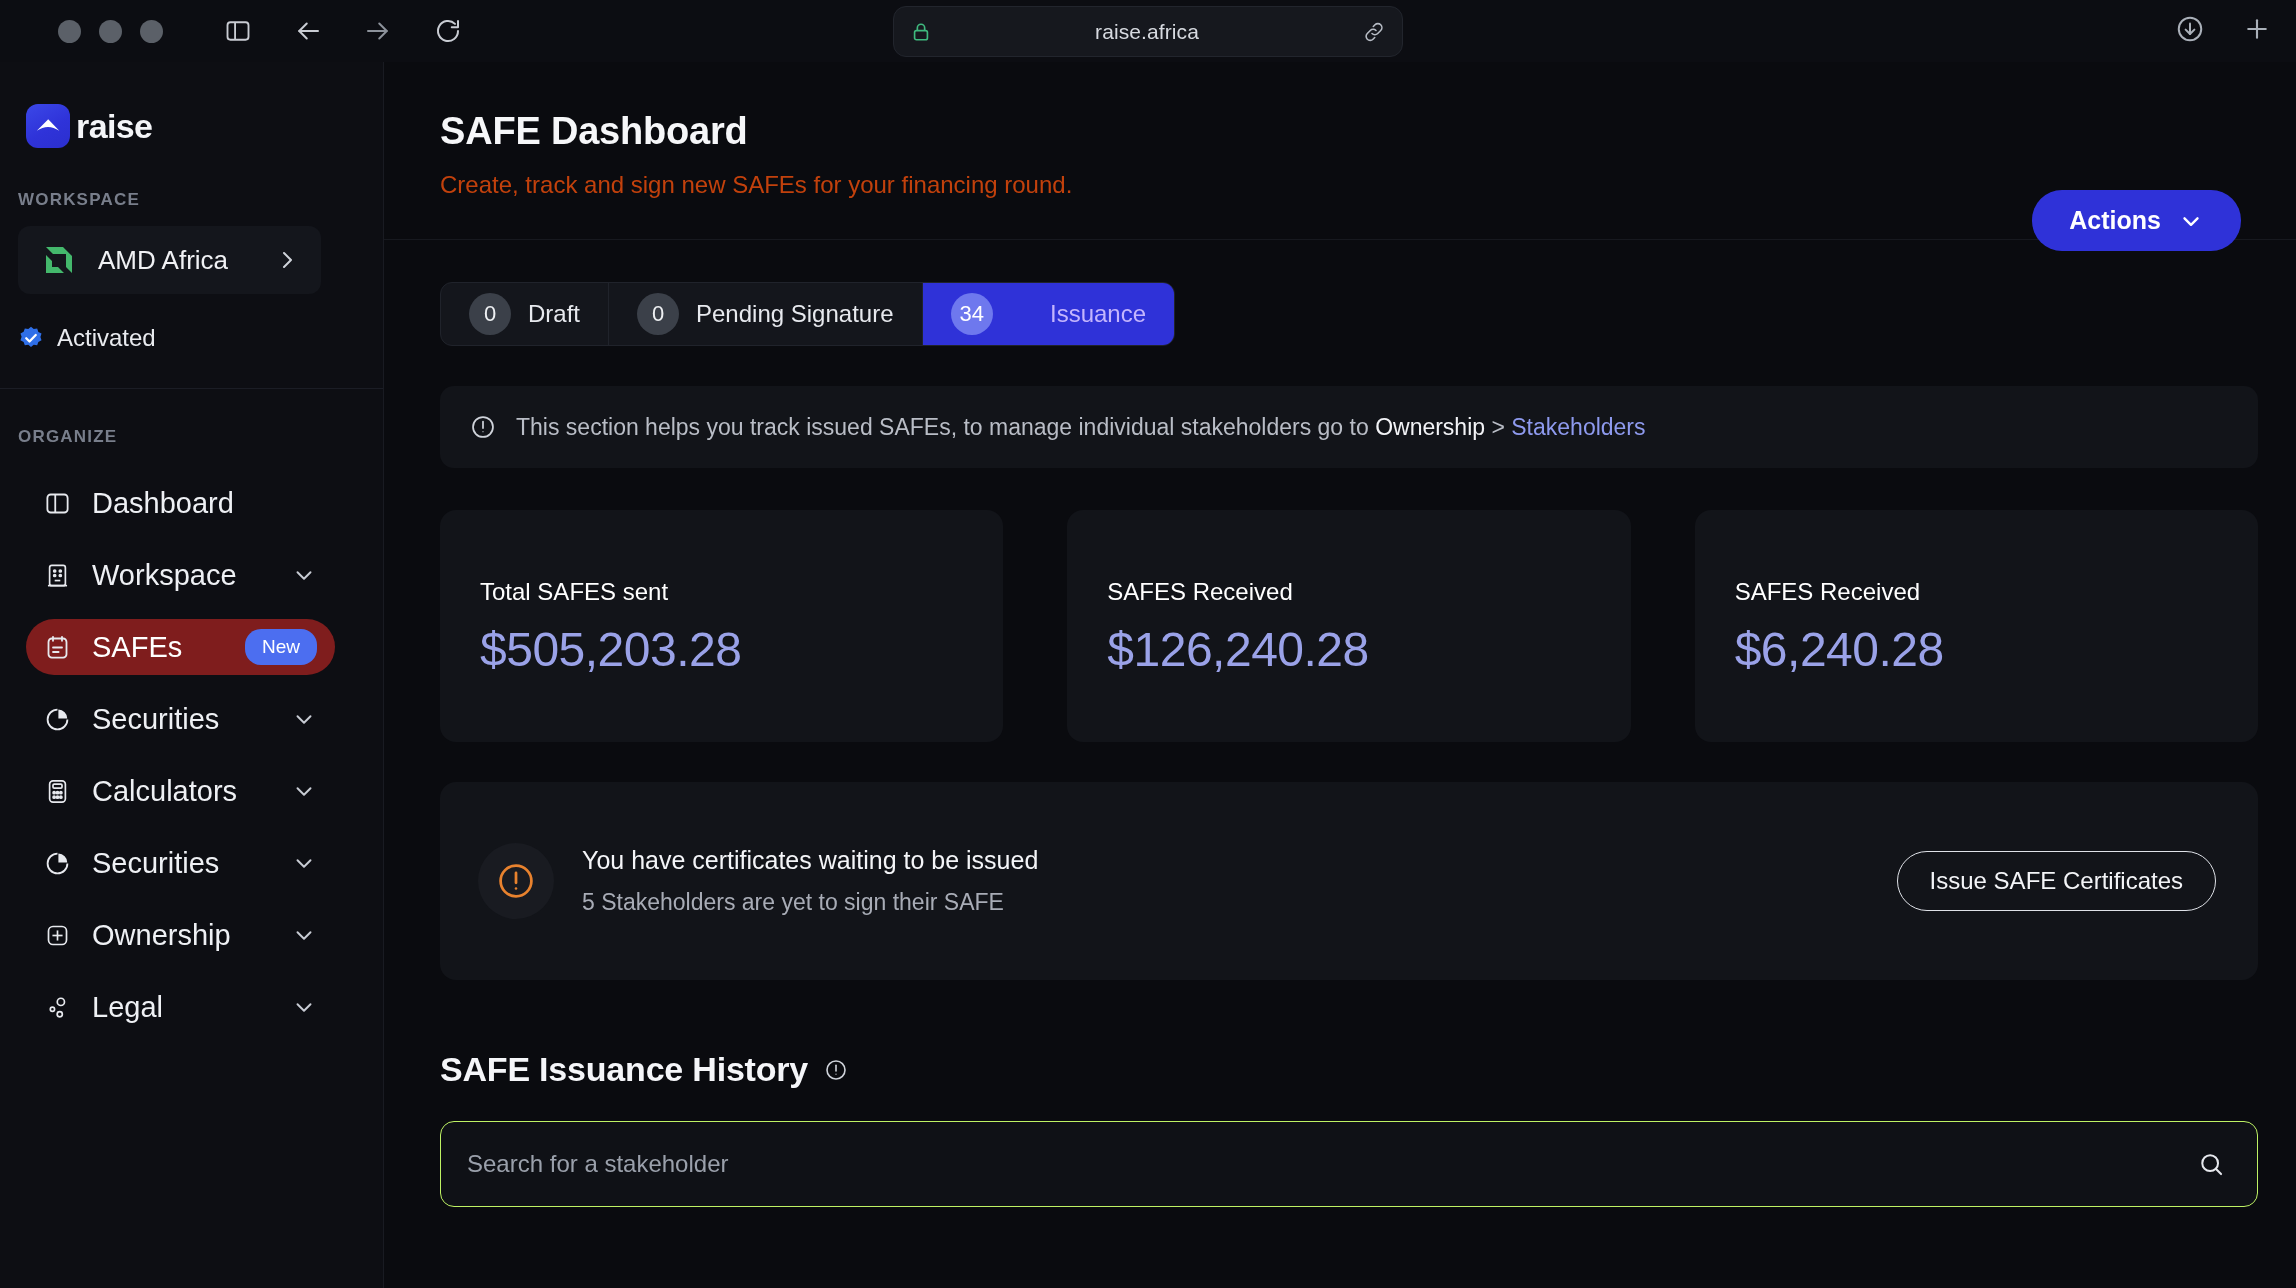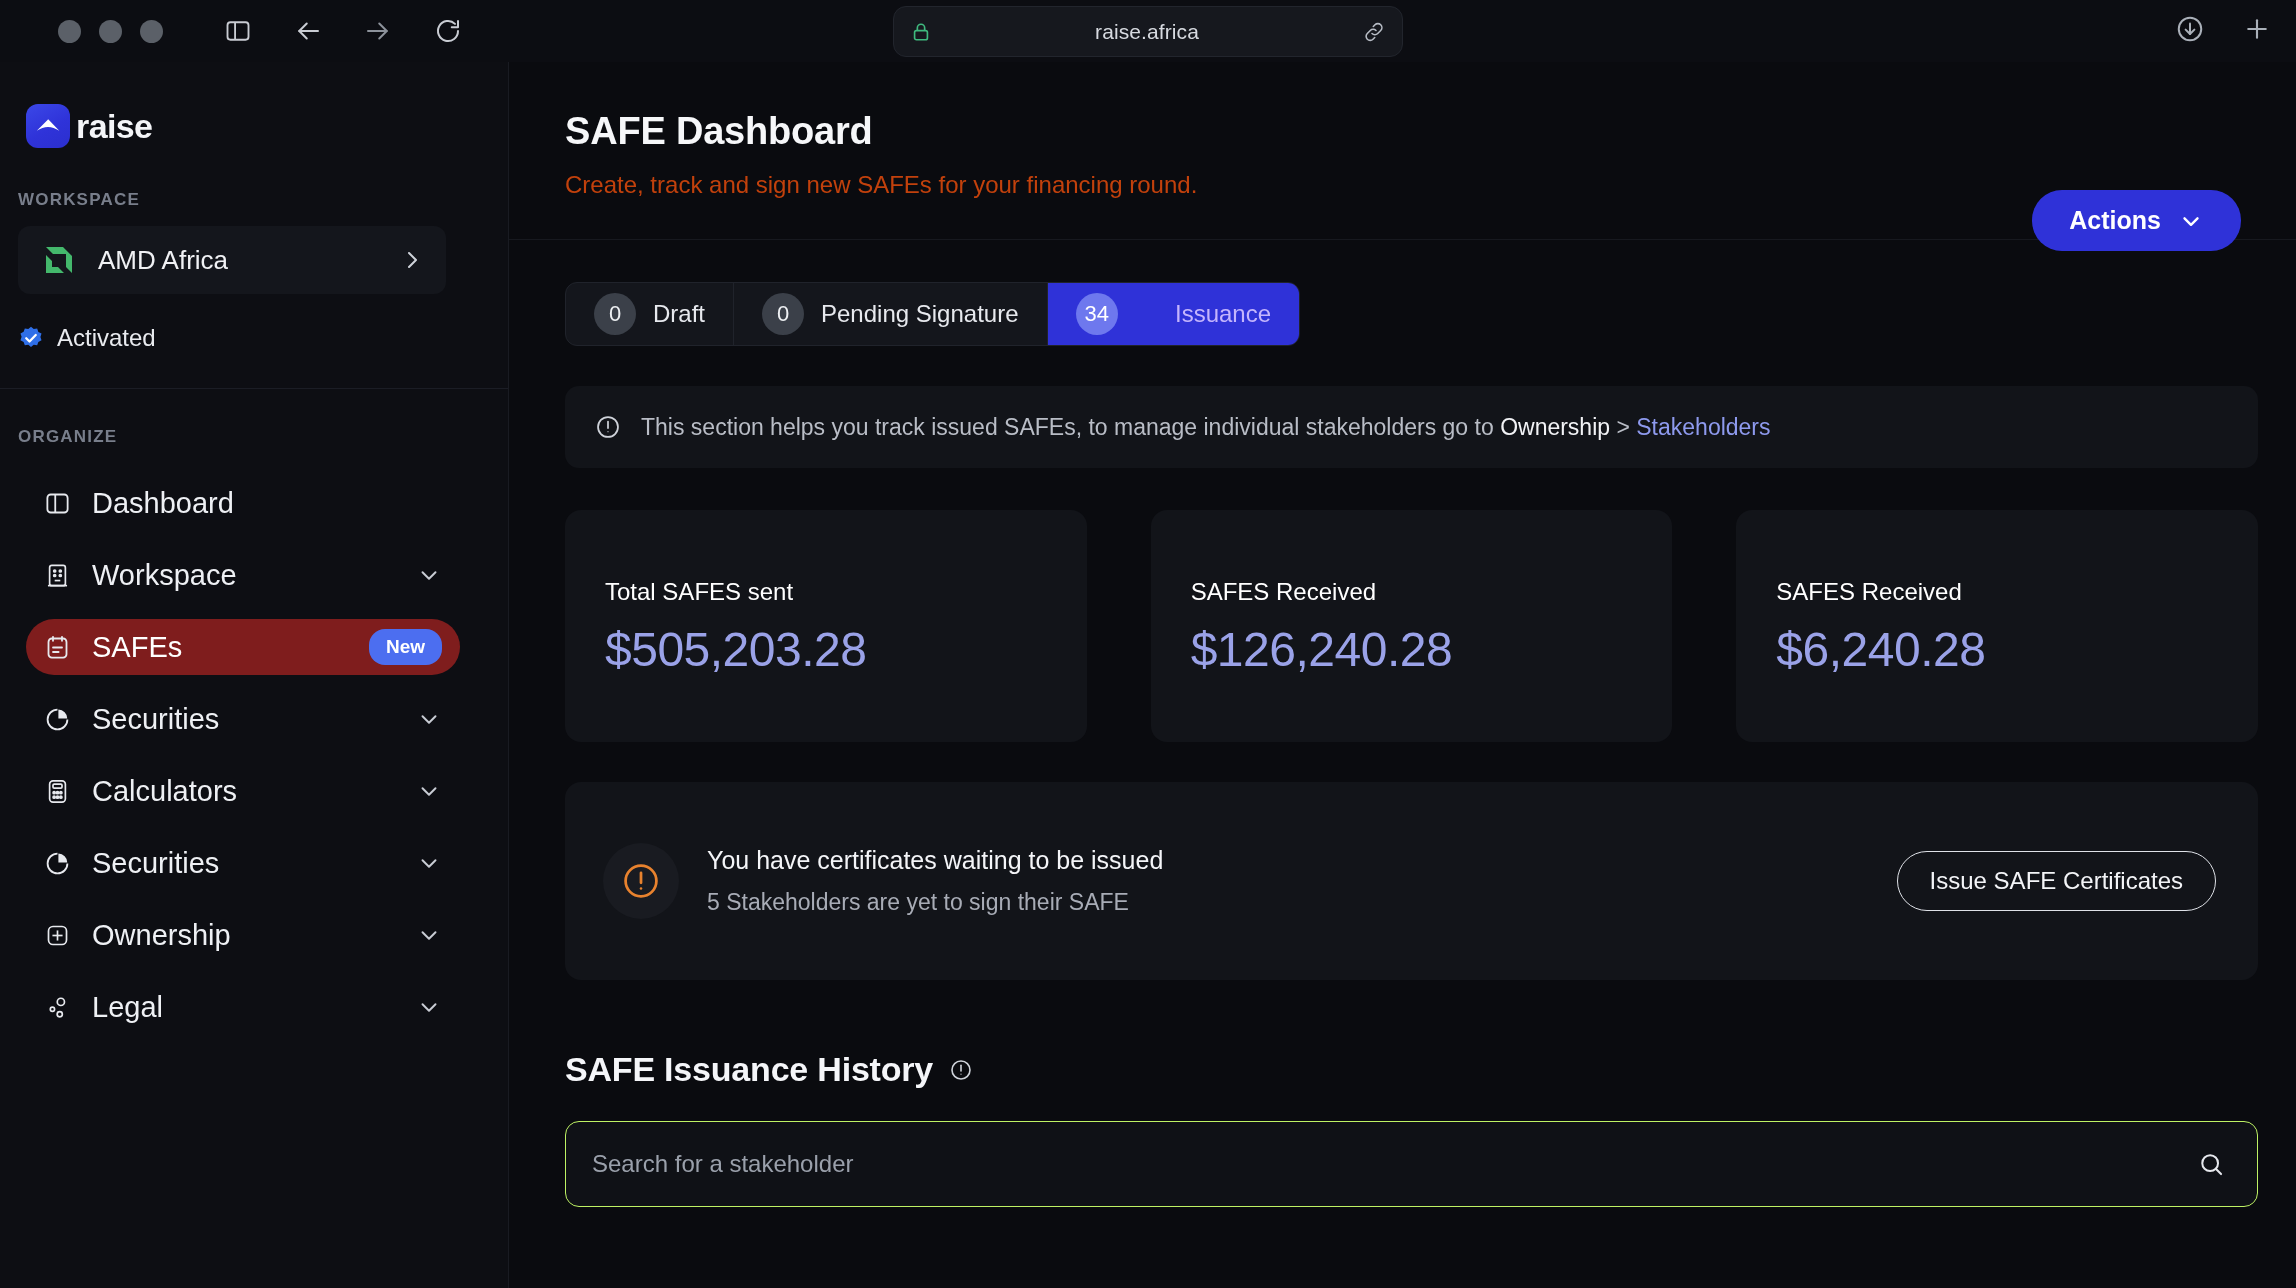--- a/index.html
+++ b/index.html
@@ -41,21 +41,21 @@
   .url-share { color: #b7bcc5; display: flex; }
 
   .chrome-right { position: absolute; right: 22px; top: 12px; display: flex; align-items: center; gap: 33px; }
   .chrome-right .chrome-btn { color: #aab0b9; }
 
   
   .app { position: absolute; top: 62px; left: 0; width: 2296px; height: 1226px; display: flex; }
 
   
   .sidebar {
-    width: 509px; height: 100%;
+    width: 384px; height: 100%;
     background: #0d0e13;
     border-right: 1px solid #191b22;
     flex-shrink: 0;
     position: relative;
   }
   .brand { display: flex; align-items: center; gap: 6px; padding: 42px 0 0 26px; }
   .brand-mark {
     width: 44px; height: 44px; border-radius: 12px;
     background: linear-gradient(150deg,#3b48e8 0%,#2f33d9 55%,#2b2fcf 100%);
     display: flex; align-items: center; justify-content: center;
@@ -99,21 +99,21 @@
     cursor: pointer;
     margin-bottom: 16px;
   }
   .nav-item .nav-icon { width: 30px; height: 30px; display: flex; align-items: center; justify-content: center; color: #e7e9ee; flex-shrink: 0; }
   .nav-item .nav-label { font-size: 29px; color: #eef0f4; flex: 1; }
   .nav-item .nav-chevron { color: #c8ccd4; display: flex; }
   .nav-item.active { background: #7f1d1d; align-items: center; }
   .nav-item.active .nav-label { color: #ffffff; font-weight: 500; }
   .nav-badge {
     background: #4c6ef0; color: #ffffff;
-    font-size: 19px; font-weight: 700;
+    font-size: 19px; font-weight: 400;
     padding: 7px 17px; border-radius: 16px;
   }
 
   
   .main { flex: 1; height: 100%; position: relative; background: #0a0b0f; overflow: hidden; }
 
   .page-head { padding: 48px 0 0 56px; }
   .page-title { font-size: 38px; font-weight: 700; color: #f6f7f9; letter-spacing: -0.2px; }
   .page-sub { font-size: 24px; color: #c2410c; margin-top: 18px; }
 

